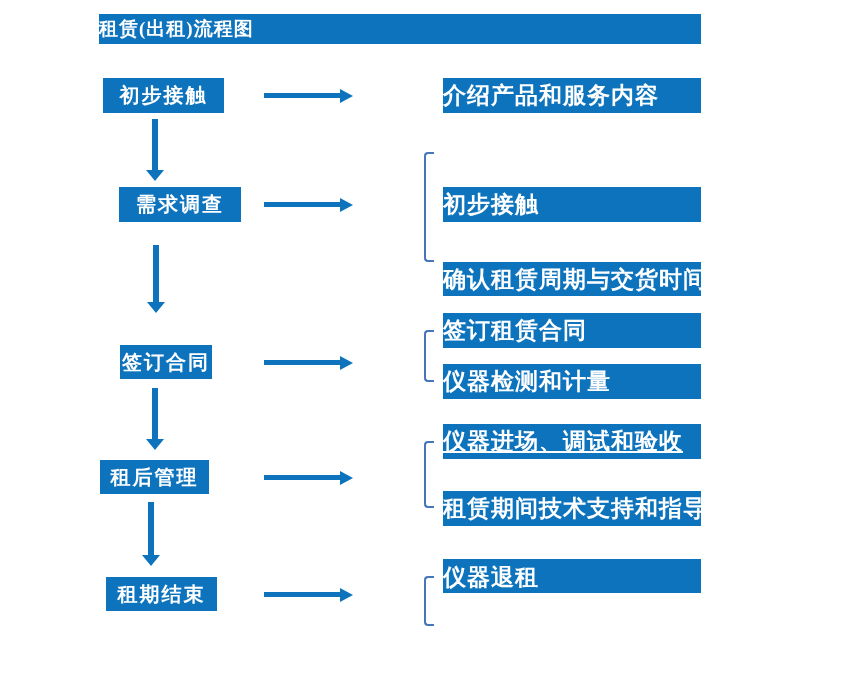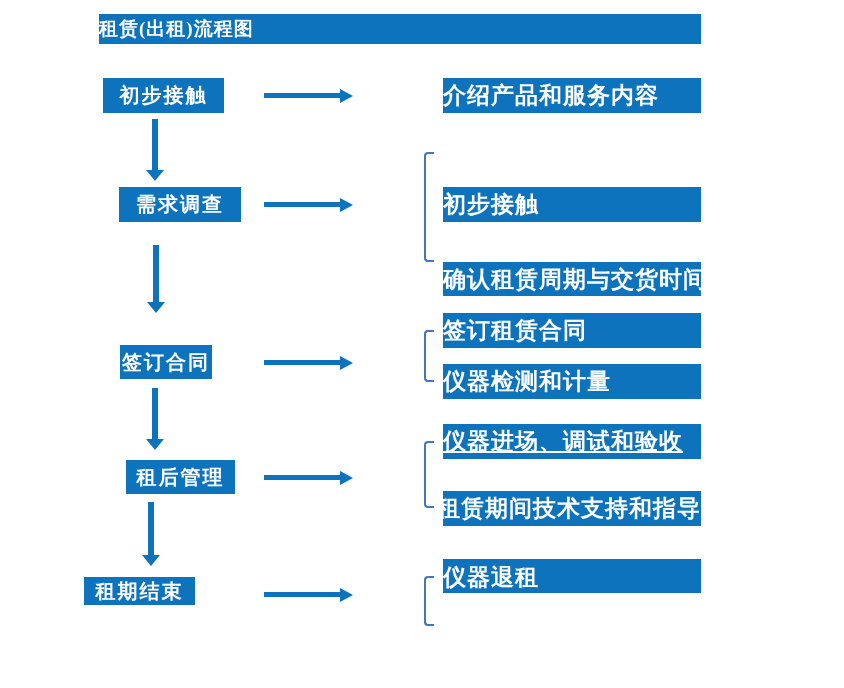--- a/index.html
+++ b/index.html
@@ -37,43 +37,43 @@
     background: var(--primary);
     color: var(--text-on-primary);
     display: flex; align-items: center; justify-content: center;
     font-size: 20px; font-weight: bold;
     letter-spacing: 2px;
     white-space: nowrap;
   }
   .step-1 { left: 103px; top: 78px;  width: 121px; }
   .step-2 { left: 119px; top: 187px; width: 122px; }
   .step-3 { left: 120px; top: 345px; width: 92px; height: 34px; align-items: center; }
-  .step-4 { left: 100px; top: 460px; width: 109px; height: 34px; margin-left: 26px; }
-  .step-5 { left: 84px;  top: 577px; width: 111px; height: 28px; }
+  .step-4 { left: 100px; top: 460px; width: 109px; height: 34px; }
+  .step-5 { left: 106px;  top: 577px; width: 111px; height: 34px; }
 
   .out-box {
     position: absolute;
     left: 443px;
     width: 258px; height: 35px;
     background: var(--primary);
     color: var(--text-on-primary);
     display: flex; align-items: center;
     padding-left: 0;
     font-size: 23px; font-weight: bold;
     letter-spacing: 1px;
     white-space: nowrap;
   }
   .out-1  { top: 78px; }
   .out-2  { top: 135px; height: 34px; }
   .out-3  { top: 187px; }
   .out-4  { top: 262px; height: 34px; }
   .out-5  { top: 313px; }
   .out-6  { top: 364px; }
   .out-7  { top: 424px; text-decoration: underline; }
-  .out-8  { top: 491px; justify-content: flex-end; }
+  .out-8  { top: 491px; }
   .out-9  { top: 559px; height: 34px; align-items: flex-end; }
   .out-10 { top: 609px; height: 34px; }
 
   .arrow-right {
     position: absolute;
     left: 264px;
     width: 89px; height: 15px;
     display: flex; align-items: center;
   }
   .arrow-right .shaft { width: 76px; height: 5px; background: var(--primary); }

